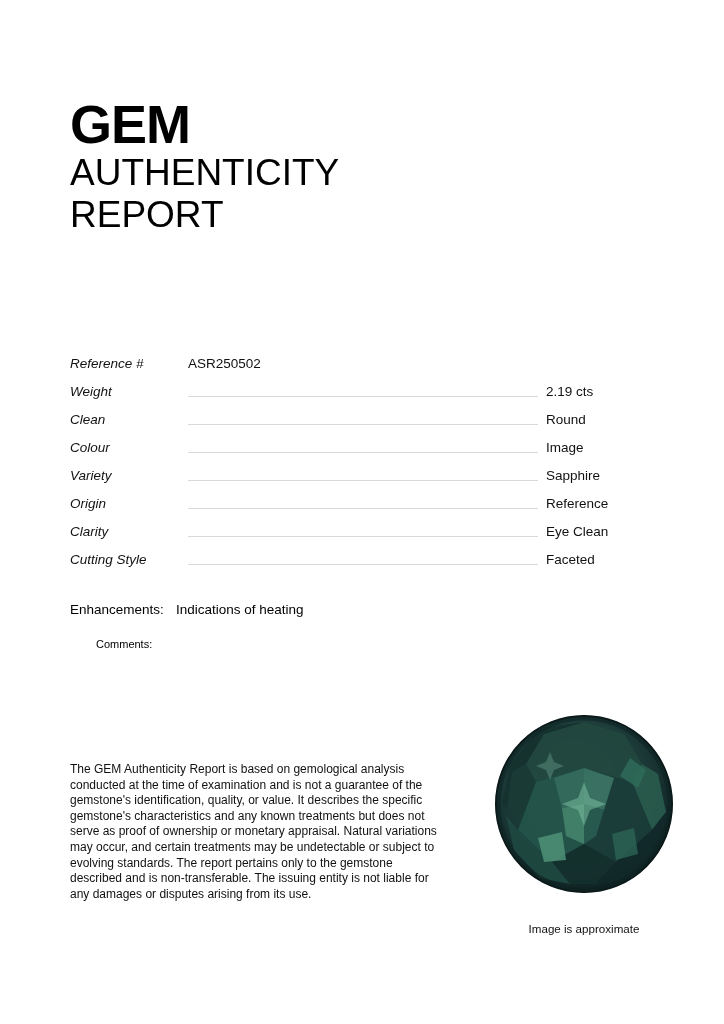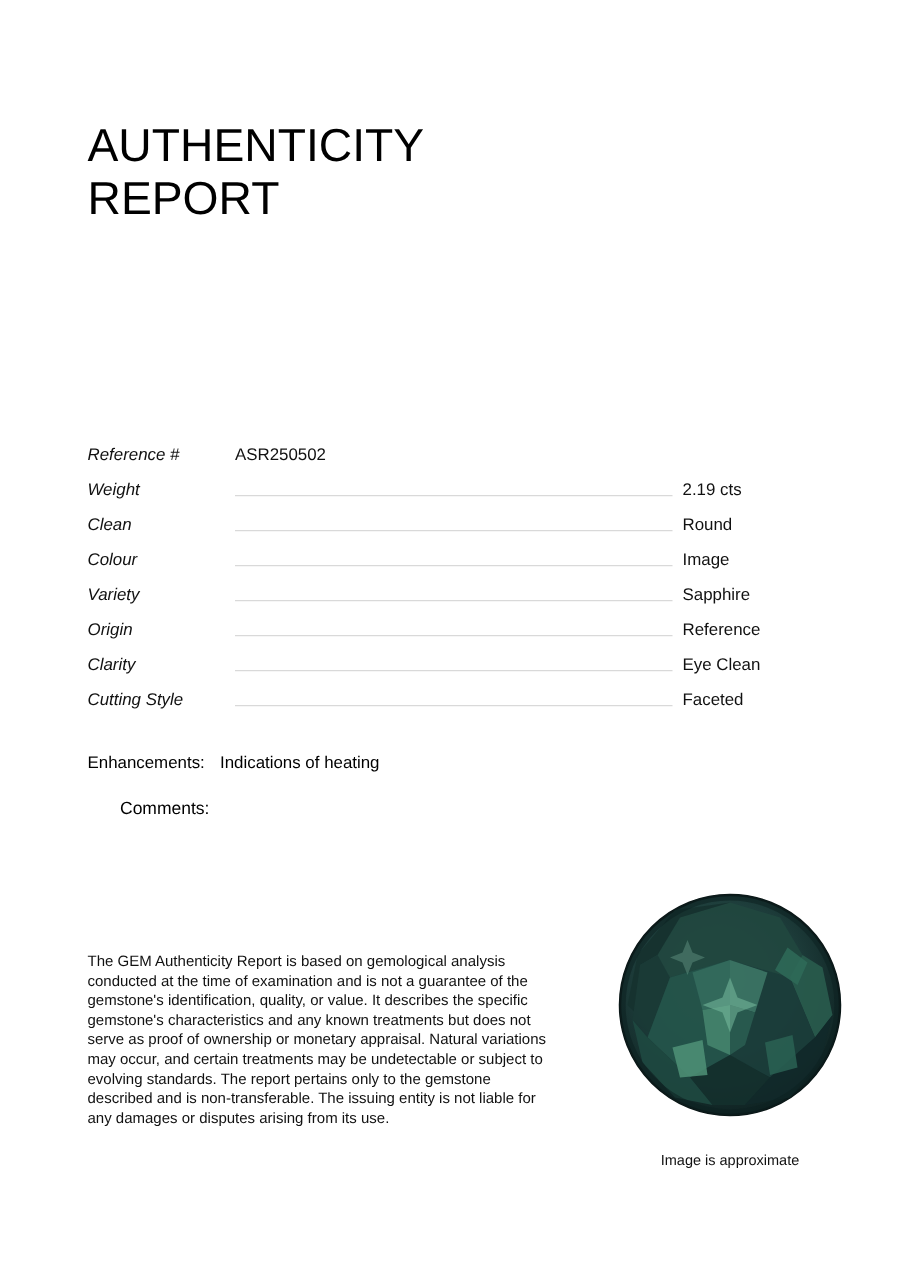--- a/index.html
+++ b/index.html
@@ -103,21 +103,21 @@
   .enhance-value {
     position: absolute;
     left: 106px;
     top: 0;
     white-space: nowrap;
   }
   .comments {
     position: absolute;
     left: 96px;
     top: 638px;
-    font-size: 14px;
+    font-size: 11px;
   }
 
   
   .disclaimer {
     position: absolute;
     left: 70px;
     top: 762px;
     width: 368px;
     font-size: 12px;
     line-height: 15.6px;
@@ -142,20 +142,21 @@
     font-size: 11.6px;
     color: #111;
   }
 </style>
 </head>
 <body>
 
 <div class="page">
 
   <div class="title-block">
+    <div class="title-gem">GEM</div>
     <div class="title-line">AUTHENTICITY</div>
     <div class="title-line">REPORT</div>
   </div>
 
   <div class="details">
 
     <div class="det-row ref">
       <span class="det-label">Reference #</span>
 
       <span class="det-value">ASR250502</span>

